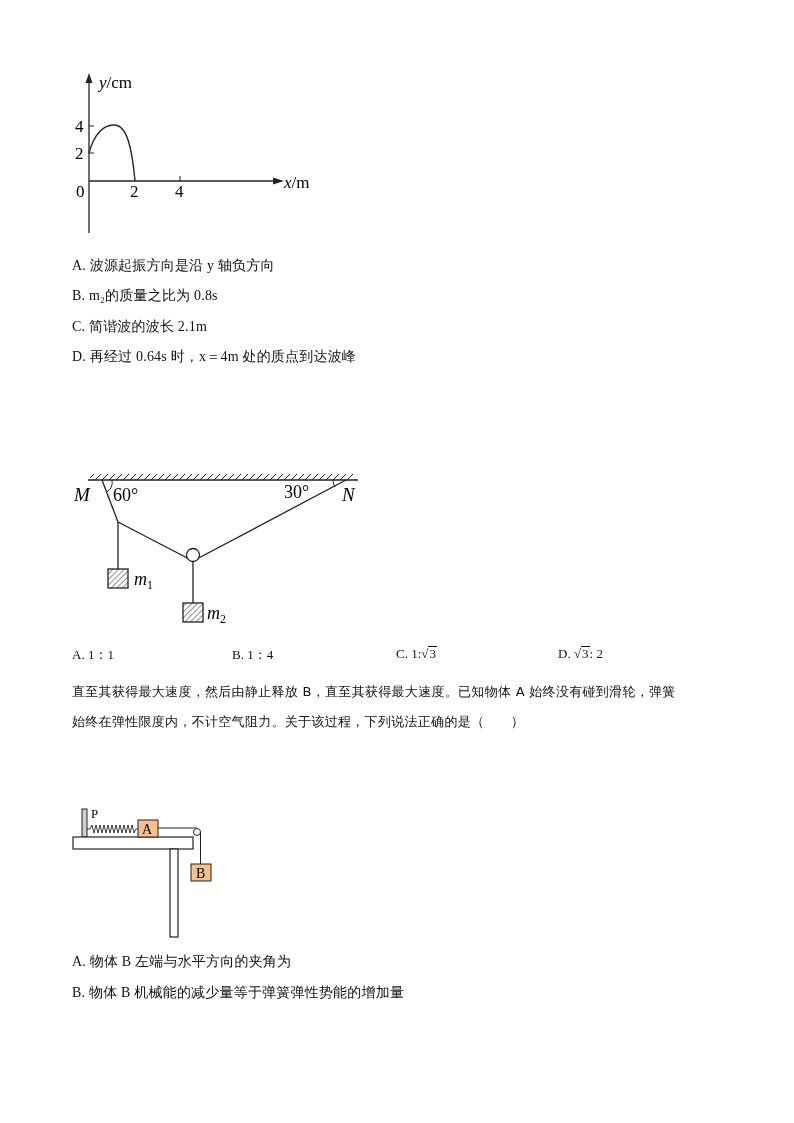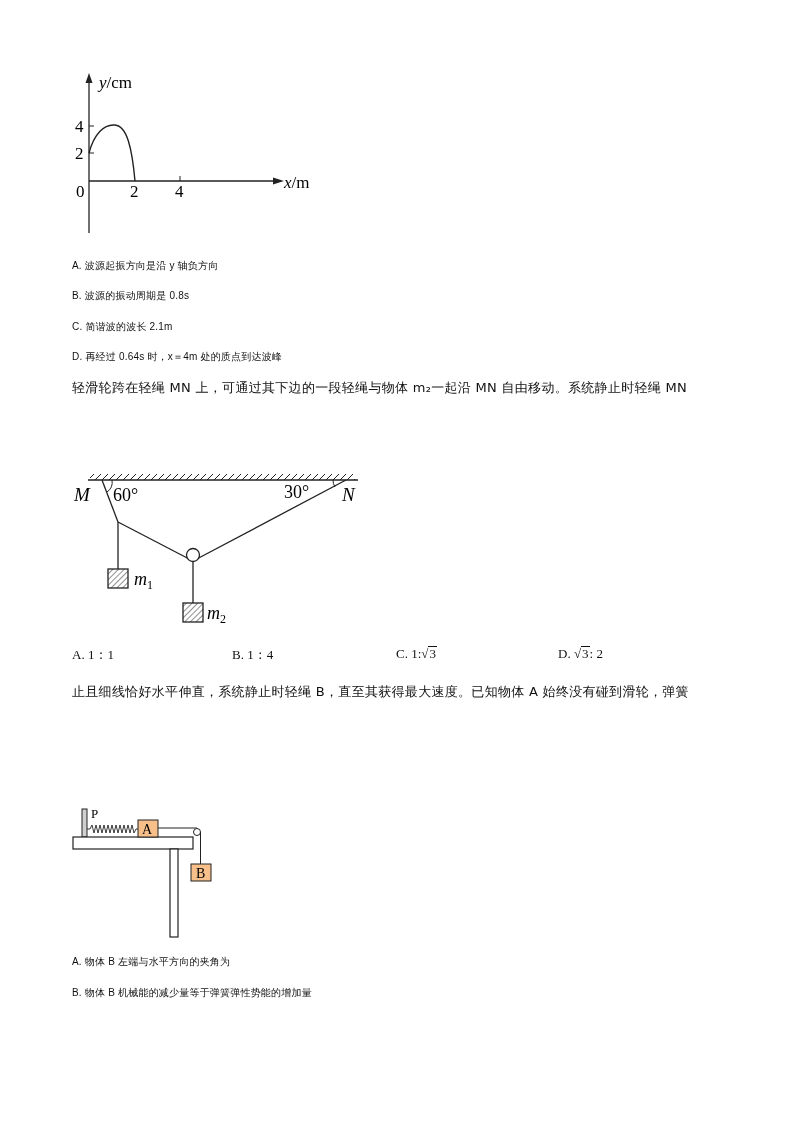--- a/index.html
+++ b/index.html
@@ -1,19 +1,19 @@
 <!DOCTYPE html>
 <html><head>
   <meta charset="utf-8">
   <style>
     html, body { margin: 0; padding: 0; background: #ffffff; }
     body { width: 794px; height: 1123px; position: relative; overflow: hidden;
       font-family: "DejaVu Serif", "Liberation Serif", serif; color: #111; }
-    .txt { position: absolute; font-size: 10px; line-height: 16px; white-space: nowrap;
-      font-family: Liberation Sans, sans-serif; letter-spacing: 0.2px; }
+    .txt { position: absolute; font-size: 14px; line-height: 16px; white-space: nowrap;
+      font-family: Liberation Serif, serif; letter-spacing: 0.2px; }
     .para { position: absolute; left: 72px; width: 660px; font-size: 13px; line-height: 30px;
       font-family: "DejaVu Sans", "Liberation Sans", sans-serif; letter-spacing: 0.3px; }
     .para .line { display: block; white-space: nowrap; }
     svg { position: absolute; }
     .svgtxt { font-family: "Liberation Serif", "DejaVu Serif", serif; }
     .opt-row { position: absolute; top: 646px; left: 72px; width: 660px; height: 18px;
       font-size: 13px; font-family: "Liberation Serif", "DejaVu Serif", serif; }
     .opt-row span { position: absolute; white-space: nowrap; }
     .sqrt { display: inline-block; border-top: 1px solid #111; padding: 0 1px; line-height: 13px; }
   </style>
@@ -36,26 +36,25 @@
   <text class="svgtxt" x="29" y="20" font-size="17" font-style="italic"><tspan font-style="italic">y</tspan><tspan font-style="normal">/cm</tspan></text>
   <text class="svgtxt" x="214" y="120" font-size="17"><tspan font-style="italic">x</tspan><tspan>/m</tspan></text>
   <text class="svgtxt" x="5" y="64" font-size="17">4</text>
   <text class="svgtxt" x="5" y="91" font-size="17">2</text>
   <text class="svgtxt" x="6" y="129" font-size="17">0</text>
   <text class="svgtxt" x="60" y="129" font-size="17">2</text>
   <text class="svgtxt" x="105" y="129" font-size="17">4</text>
 </svg>
 
 <div class="txt" style="left:72px;top:258px">A.  波源起振方向是沿 y 轴负方向</div>
-<div class="txt" style="left:72px;top:288px">B.  波源的振动周期是 0.8s</div>
+<div class="txt" style="left:72px;top:288px">B.  m₂的质量之比为 0.8s</div>
 <div class="txt" style="left:72px;top:319px">C.  简谐波的波长 2.1m</div>
 <div class="txt" style="left:72px;top:349px">D.  再经过 0.64s 时，x＝4m 处的质点到达波峰</div>
 
 <div class="para" style="top:373px">
-  <span class="line">轻滑轮跨在轻绳 MN 上，可通过其下边的一段轻绳与物体 m₂一起沿 MN 自由移动。系统静止时轻绳 MN</span>
 </div>
 
 <svg style="left:70px;top:470px" width="295" height="160" viewBox="0 0 295 160">
   <defs>
     <pattern id="hatch" patternUnits="userSpaceOnUse" width="4" height="4" patternTransform="rotate(45)">
       <line x1="0" y1="0" x2="0" y2="4" stroke="#222" stroke-width="1"></line>
     </pattern>
     <pattern id="ceilhatch" patternUnits="userSpaceOnUse" width="7" height="7">
       <line x1="0" y1="7" x2="7" y2="0" stroke="#222" stroke-width="1"></line>
     </pattern>
@@ -88,21 +87,22 @@
 </svg>
 
 <div class="opt-row">
   <span style="left:0">A. 1：1</span>
   <span style="left:160px">B.  1：4</span>
   <span style="left:324px"><span style="position:static">C.   1:</span>√<span class="sqrt" style="position:static">3</span></span>
   <span style="left:486px"><span style="position:static">D.  </span>√<span class="sqrt" style="position:static">3</span><span style="position:static">: 2</span></span>
 </div>
 
 <div class="para" style="top:677px">
-  <span class="line">止且细线恰好水平伸直，系统静止时轻绳 B，直至其获得最大速度。已知物体 A 始终没有碰到滑轮，弹簧</span>
+  <span class="line">直至其获得最大速度，然后由静止释放 B，直至其获得最大速度。已知物体 A 始终没有碰到滑轮，弹簧</span>
+  <span class="line">始终在弹性限度内，不计空气阻力。关于该过程，下列说法正确的是（　　）</span>
 </div>
 
 <svg style="left:70px;top:805px" width="160" height="135" viewBox="0 0 160 135">
 
   <rect x="12" y="4" width="5" height="28" fill="#d0d0d0" stroke="#222" stroke-width="1"></rect>
 
   <rect x="3" y="32" width="120" height="12" fill="#fff" stroke="#222" stroke-width="1.2"></rect>
 
   <rect x="100" y="44" width="8" height="88" fill="#fff" stroke="#222" stroke-width="1.2"></rect>
 

